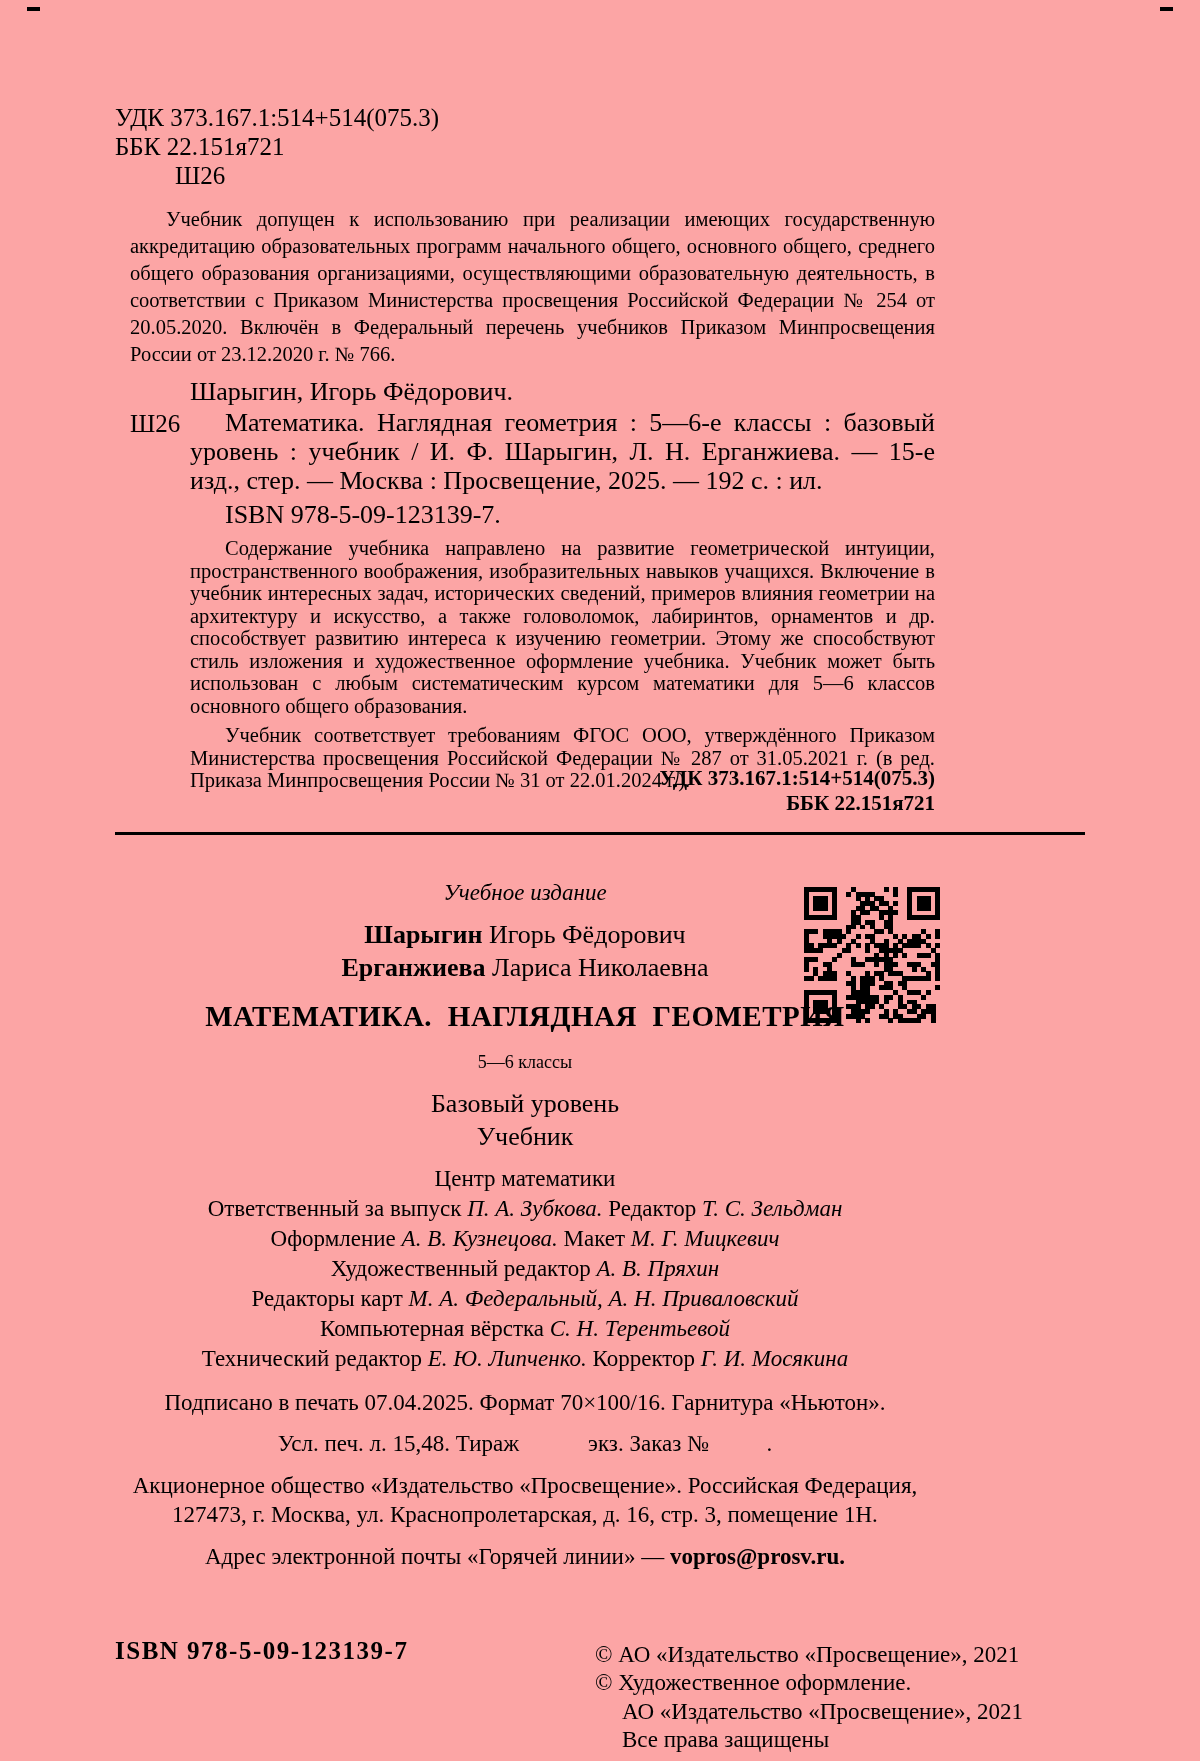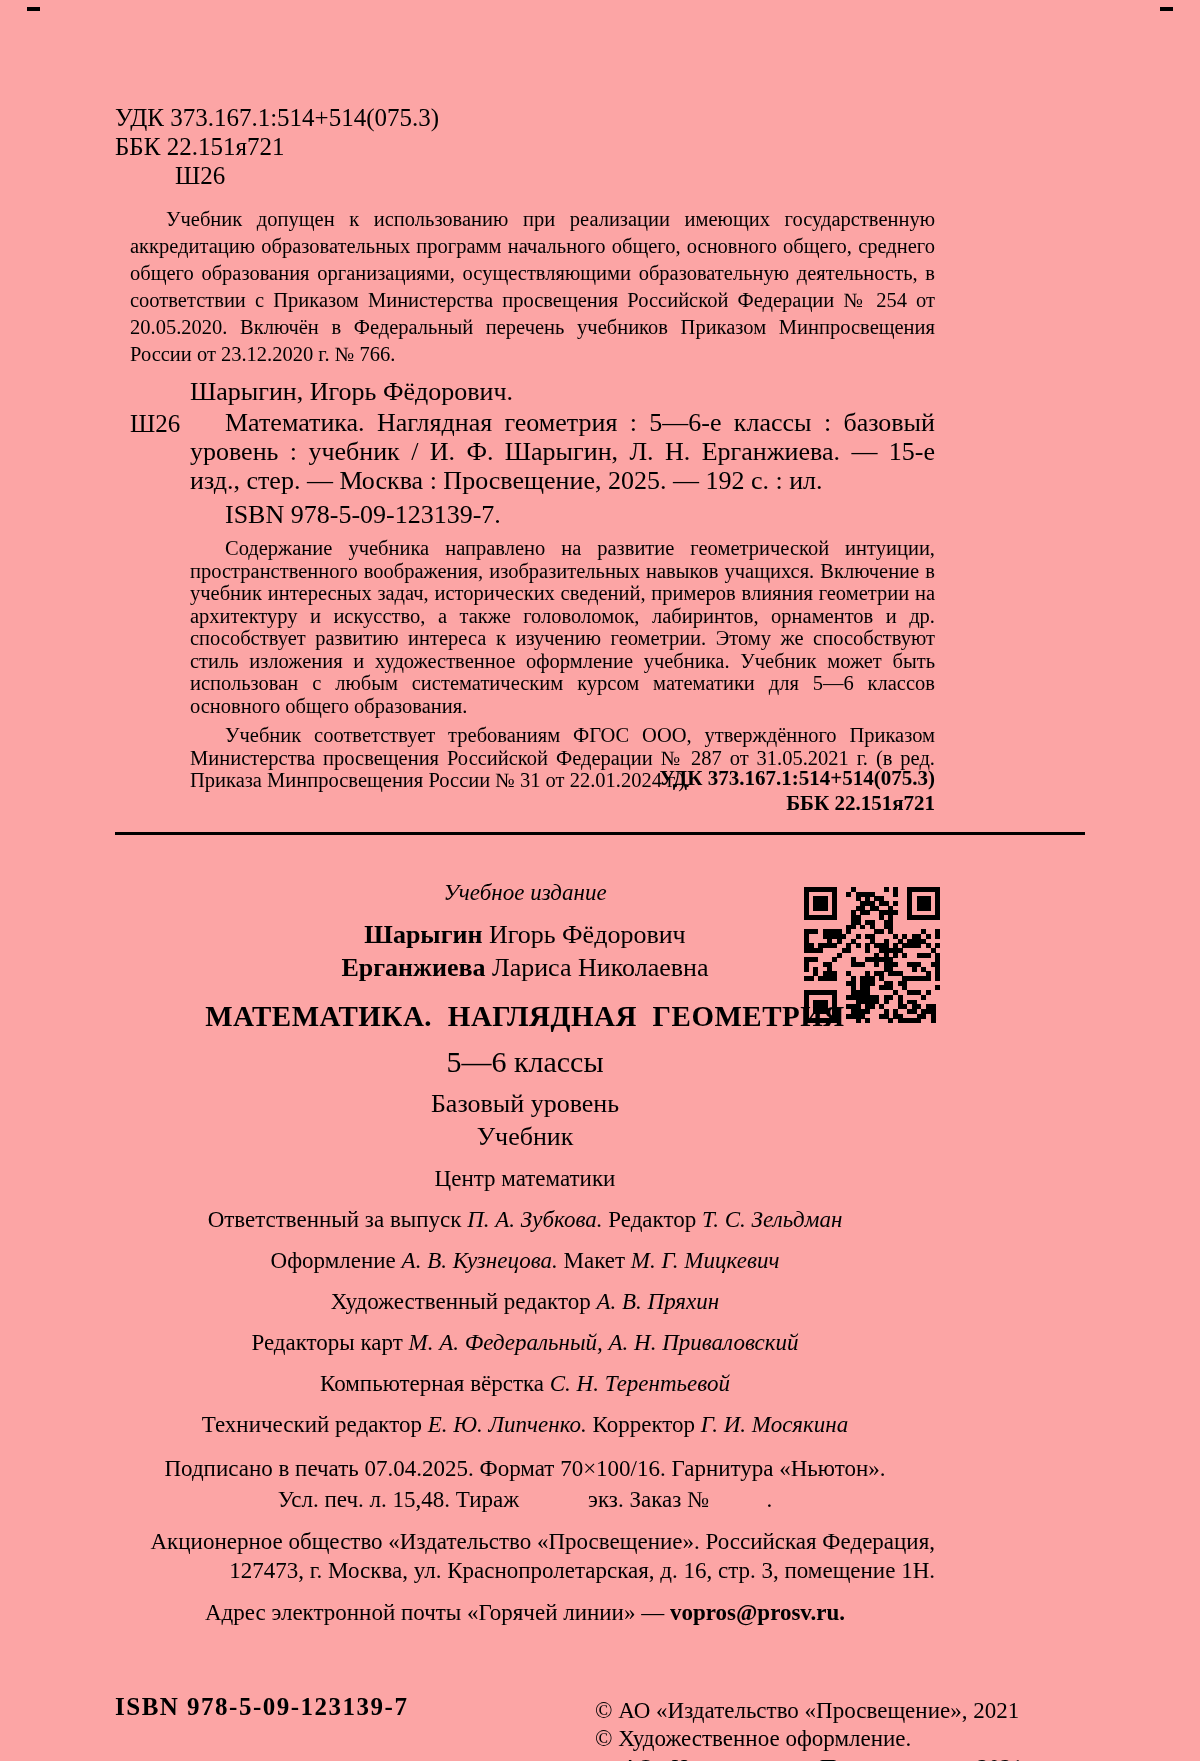--- a/index.html
+++ b/index.html
@@ -41,29 +41,29 @@
 
   
   .imprint { position:relative; width:970px; }
   .qr { position:absolute; top:8px; right:145px; width:136px; height:136px; }
   .center-col { width:820px; text-align:center; }
 
   .edition  { margin:44px 0 0; font-style:italic; font-size:23px; line-height:27px; }
   .authors  { margin-top:12px; }
   .author-line { margin:0; font-size:26px; line-height:33px; }
   .title { margin:16px 0 0; font-size:29px; font-weight:bold; letter-spacing:0.5px; word-spacing:8px; }
-  .grades { margin:14px 0 0; font-size:30px; line-height:30px; }
+  .grades { margin:14px 0 0; font-size:18px; line-height:30px; }
   .level  { margin:12px 0 0; font-size:26px; line-height:30px; }
   .kind   { margin:3px 0 0;  font-size:26px; line-height:30px; }
 
   .center-name { margin:12px 0 0; font-size:23px; line-height:29px; }
-  .credit { margin:12px; font-size:23px; line-height:29px; }
+  .credit { margin:1px; font-size:23px; line-height:29px; }
   .print-block { margin-top:15px; }
-  .print-line { margin:2px; font-size:23px; line-height:29px; }
-  .publisher-block { margin-top:13px;text-align:right; }
+  .print-line { margin:12px; font-size:23px; line-height:29px; }
+  .publisher-block { margin-top:13px; }
   .publisher-line { margin:0; font-size:23px; line-height:29px; }
   .hotline { margin:13px 0 0; font-size:23px; line-height:29px; }
 
   
   .footer { position:relative; margin-top:58px; width:970px; height:130px; }
   .isbn-footer { position:absolute; left:0; top:8px; font-weight:bold; font-size:25px; letter-spacing:1.5px; }
   .copyright { position:absolute; left:480px; top:12px; font-size:23px; line-height:28.5px; }
   .copyright .indent { padding-left:27px; }
 </style>
 </head>

